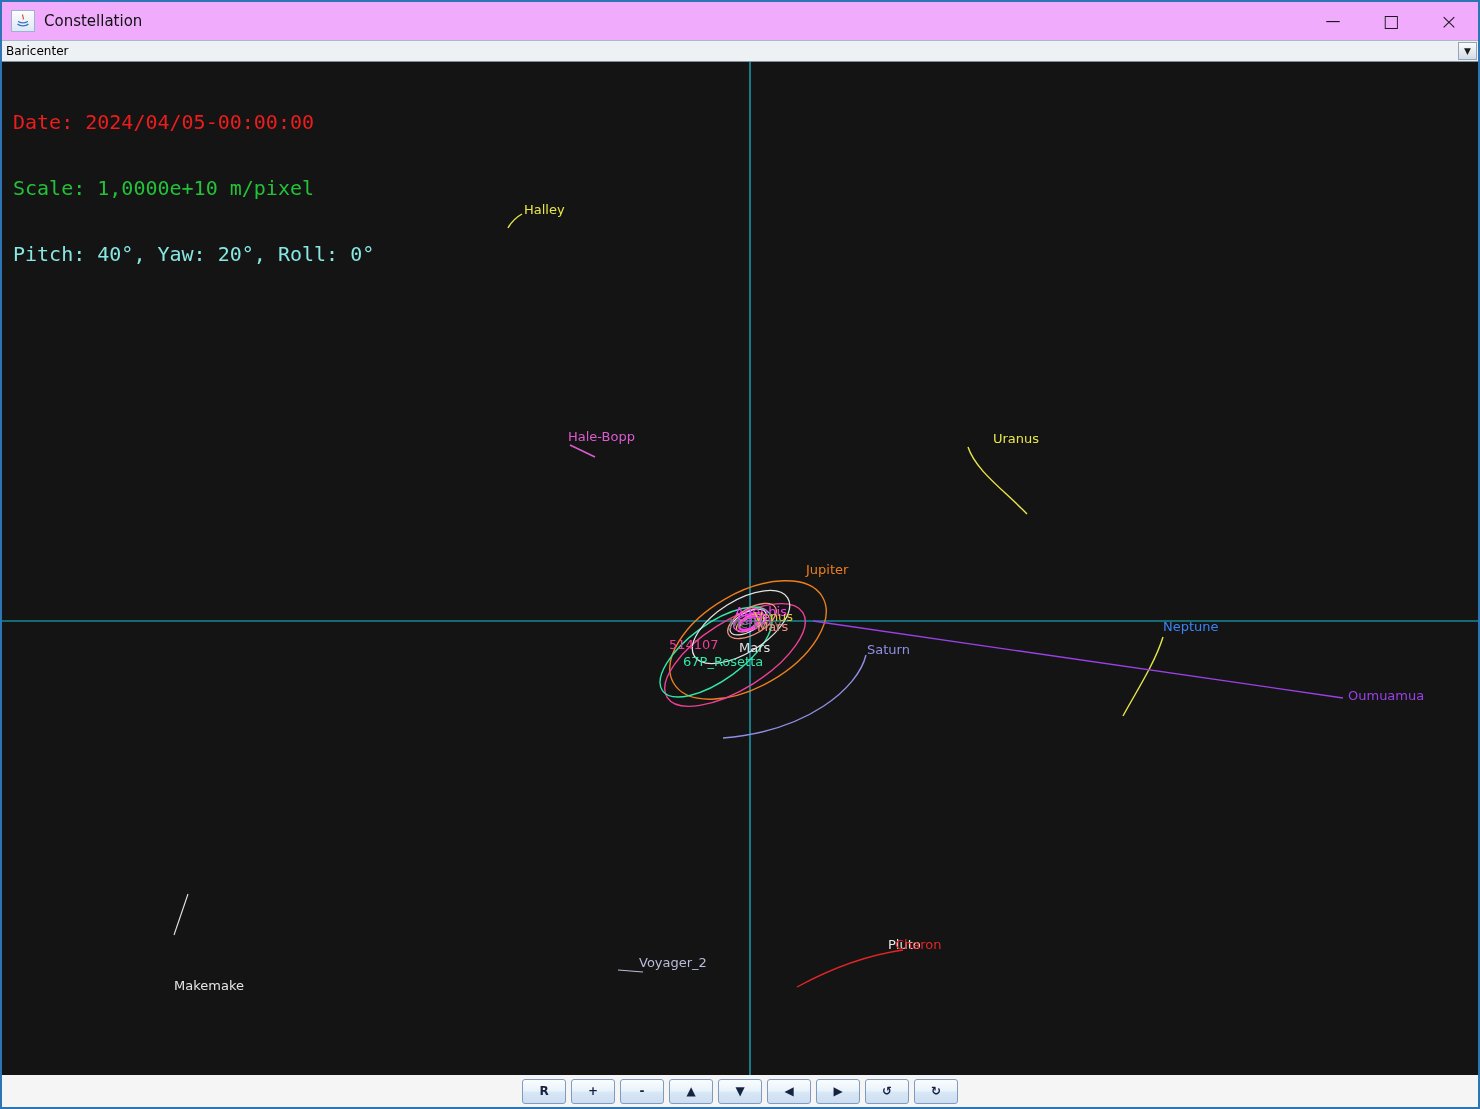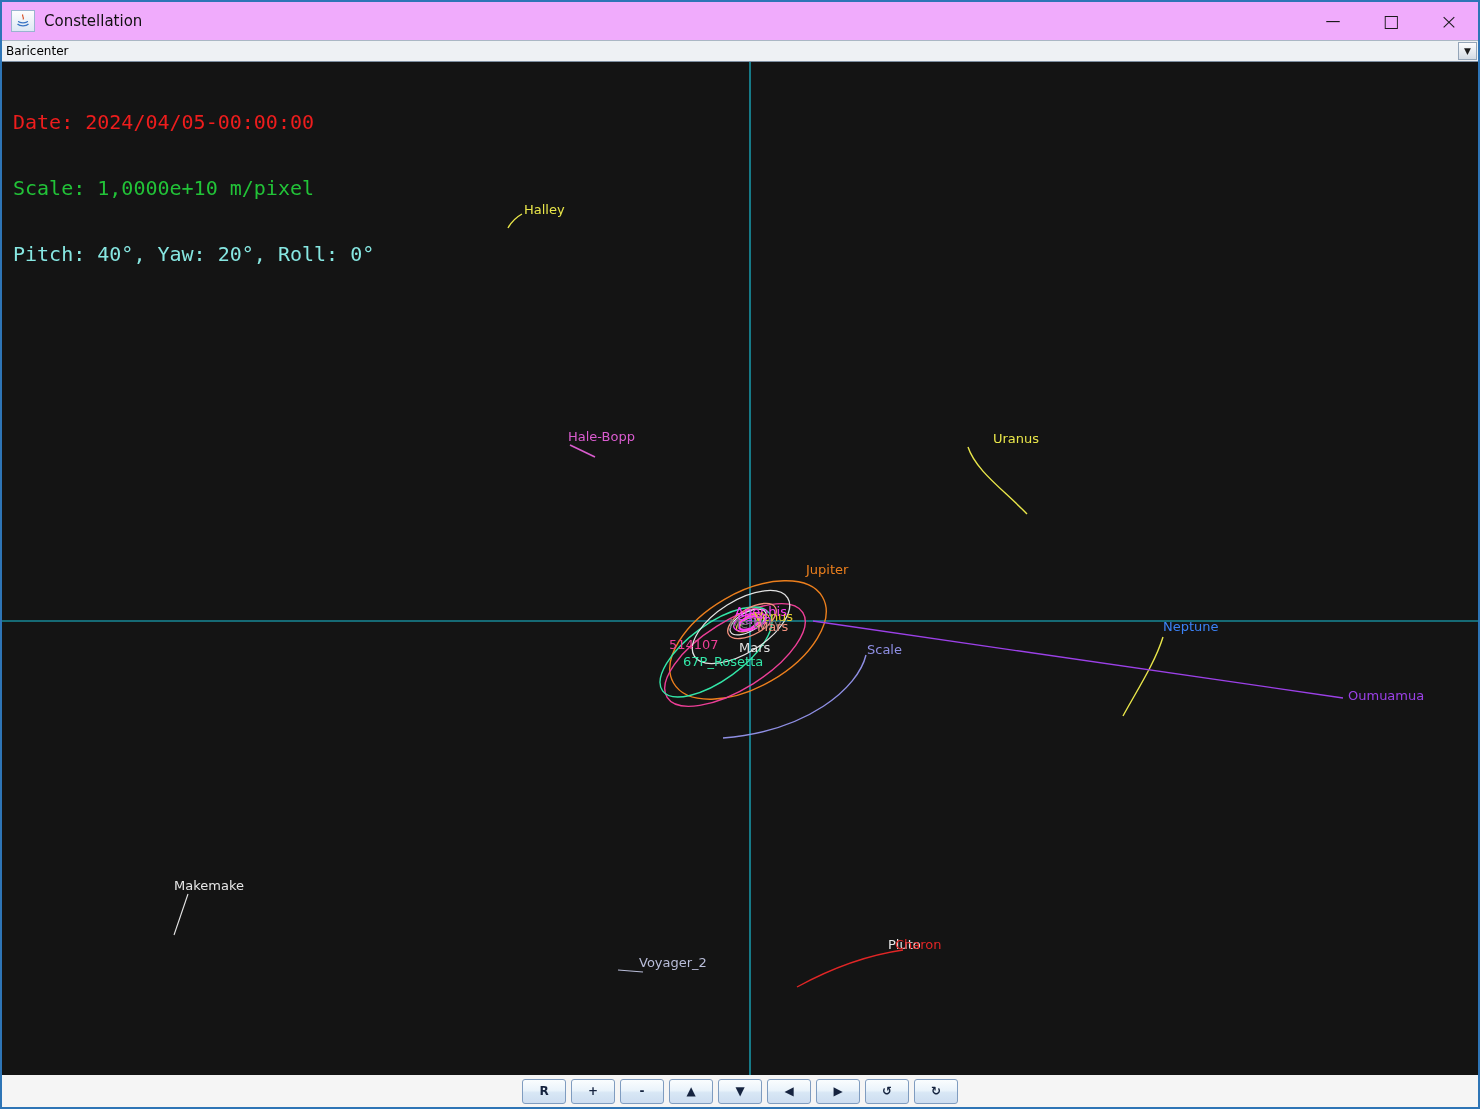--- a/index.html
+++ b/index.html
@@ -88,30 +88,30 @@
       <span style="color: rgb(34, 195, 56);">Scale: 1,0000e+10 m/pixel</span>
       <span style="color: rgb(135, 231, 226);">Pitch: 40°, Yaw: 20°, Roll: 0°</span>
     </div>
 
     <span class="obj-label" style="left: 522px; top: 140px; color: rgb(233, 230, 74);">Halley</span>
     <span class="obj-label" style="left: 566px; top: 367px; color: rgb(218, 92, 207);">Hale-Bopp</span>
     <span class="obj-label" style="left: 967px; top: 369px; color: rgb(233, 230, 74); margin-left: 24px;">Uranus</span>
     <span class="obj-label" style="left: 804px; top: 500px; color: rgb(236, 127, 29);">Jupiter</span>
     <span class="obj-label" style="left: 1161px; top: 557px; color: #3b82f6;">Neptune</span>
     <span class="obj-label" style="left: 1346px; top: 626px; color: rgb(156, 65, 232);">Oumuamua</span>
-    <span class="obj-label" style="left: 865px; top: 580px; color: rgb(143, 143, 228);">Scale</span>
+    <span class="obj-label" style="left: 865px; top: 580px; color: rgb(143, 143, 228);">Saturn</span>
     <span class="obj-label" style="left: 667px; top: 575px; color: rgb(238, 63, 151);">514107</span>
     <span class="obj-label" style="left: 681px; top: 592px; color: rgb(51, 230, 168);">67P_Rosetta</span>
     <span class="obj-label" style="left: 737px; top: 578px; color: rgb(227, 227, 227);">Mars</span>
     <span class="obj-label" style="left: 733px; top: 542px; color: rgb(255, 61, 242);">Apophis</span>
     <span class="obj-label" style="left: 752px; top: 547px; color: rgb(227, 207, 46);">Venus</span>
     <span class="obj-label" style="left: 735px; top: 550px; color: #d946ef; border-radius: 6px;">Earth</span>
     <span class="obj-label" style="left: 727px; top: 554px; color: #737373;">Mercury</span>
     <span class="obj-label" style="left: 755px; top: 557px; color: rgb(244, 145, 126);">Mars</span>
-    <span class="obj-label" style="left: 172px; top: 816px; color: rgb(230, 230, 230);">Makemake</span>
+    <span class="obj-label" style="left: 172px; top: 916px; color: rgb(230, 230, 230);">Makemake</span>
     <span class="obj-label" style="left: 637px; top: 893px; color: rgb(185, 189, 217);">Voyager_2</span>
     <span class="obj-label" style="left: 886px; top: 875px; color: rgb(230, 230, 230);">Pluto</span>
     <span class="obj-label" style="left: 893px; top: 875px; color: rgb(225, 38, 38);">Charon</span>
   </div>
 
   <div class="toolbar">
     <button class="tb-btn">R</button>
     <button class="tb-btn">+</button>
     <button class="tb-btn">-</button>
     <button class="tb-btn">▲</button>

